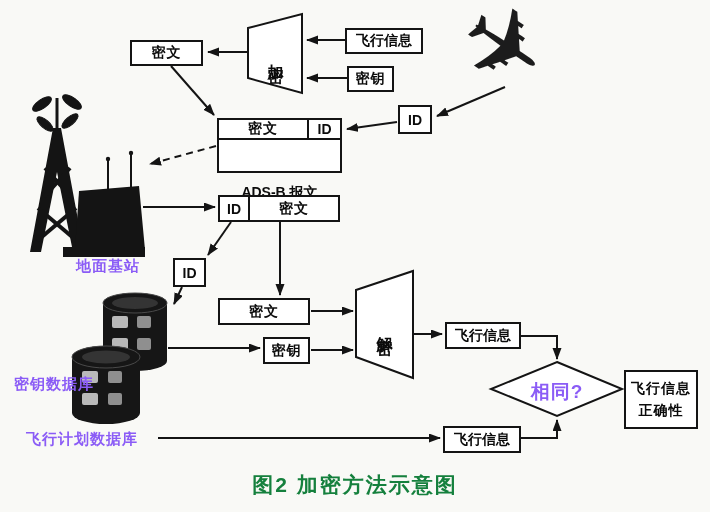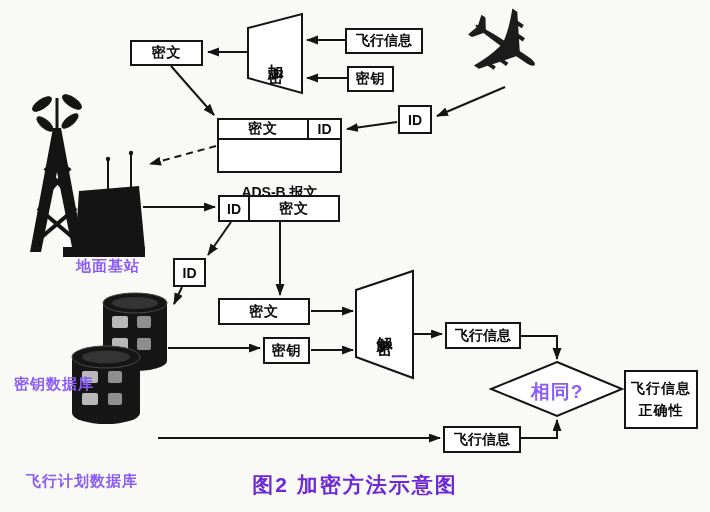--- a/index.html
+++ b/index.html
@@ -24,21 +24,21 @@
     position:absolute;z-index:2;display:flex;align-items:center;justify-content:center;
     writing-mode:vertical-rl;text-orientation:upright;font-weight:700;font-size:16px;
     letter-spacing:3px;color:#0b0b0b;
   }
   .plane{
     position:absolute;z-index:2;font-size:100px;line-height:1;color:#1c1c1c;
     transform:rotate(34deg);
   }
   #caption{
     position:absolute;left:0;right:0;top:471px;text-align:center;z-index:2;
-    font-weight:700;font-size:21px;letter-spacing:2px;color:#6d28d9;
+    font-weight:700;font-size:21px;letter-spacing:2px;color:#15803d;
   }
   .stack{flex-direction:column;line-height:1.55;letter-spacing:1px;}
 </style>
 </head>
 <body>
 
 <div id="stage">
 
   <svg id="wires" width="710" height="512" viewBox="0 0 710 512">
     <defs>
@@ -139,21 +139,21 @@
   </div>
 
   <div class="bx" style="left:173px;top:258px;width:33px;height:29px;letter-spacing:0;">ID</div>
 
   <div class="bx" style="left:218px;top:298px;width:92px;height:27px;">密文</div>
   <div class="bx" style="left:263px;top:337px;width:47px;height:27px;">密钥</div>
   <div class="vtext" style="left:363px;top:292px;width:42px;height:68px;">解密</div>
   <div class="bx" style="left:445px;top:322px;width:76px;height:27px;letter-spacing:0;">飞行信息</div>
 
   <div class="lbl" style="left:14px;top:329px;margin-top:46px;">密钥数据库</div>
-  <div class="lbl" style="left:26px;top:430px;margin-top:42px;">飞行计划数据库</div>
+  <div class="lbl" style="left:26px;top:430px;">飞行计划数据库</div>
   <div class="bx" style="left:443px;top:426px;width:78px;height:27px;letter-spacing:0;">飞行信息</div>
 
   <div class="lbl" style="left:515px;top:379px;width:84px;text-align:center;font-size:19px;z-index:3;">相同?</div>
   <div class="bx stack" style="left:624px;top:370px;width:74px;height:59px;">
     <div>飞行信息</div>
     <div>正确性</div>
   </div>
 
   <div id="caption">图2  加密方法示意图</div>
 </div>

